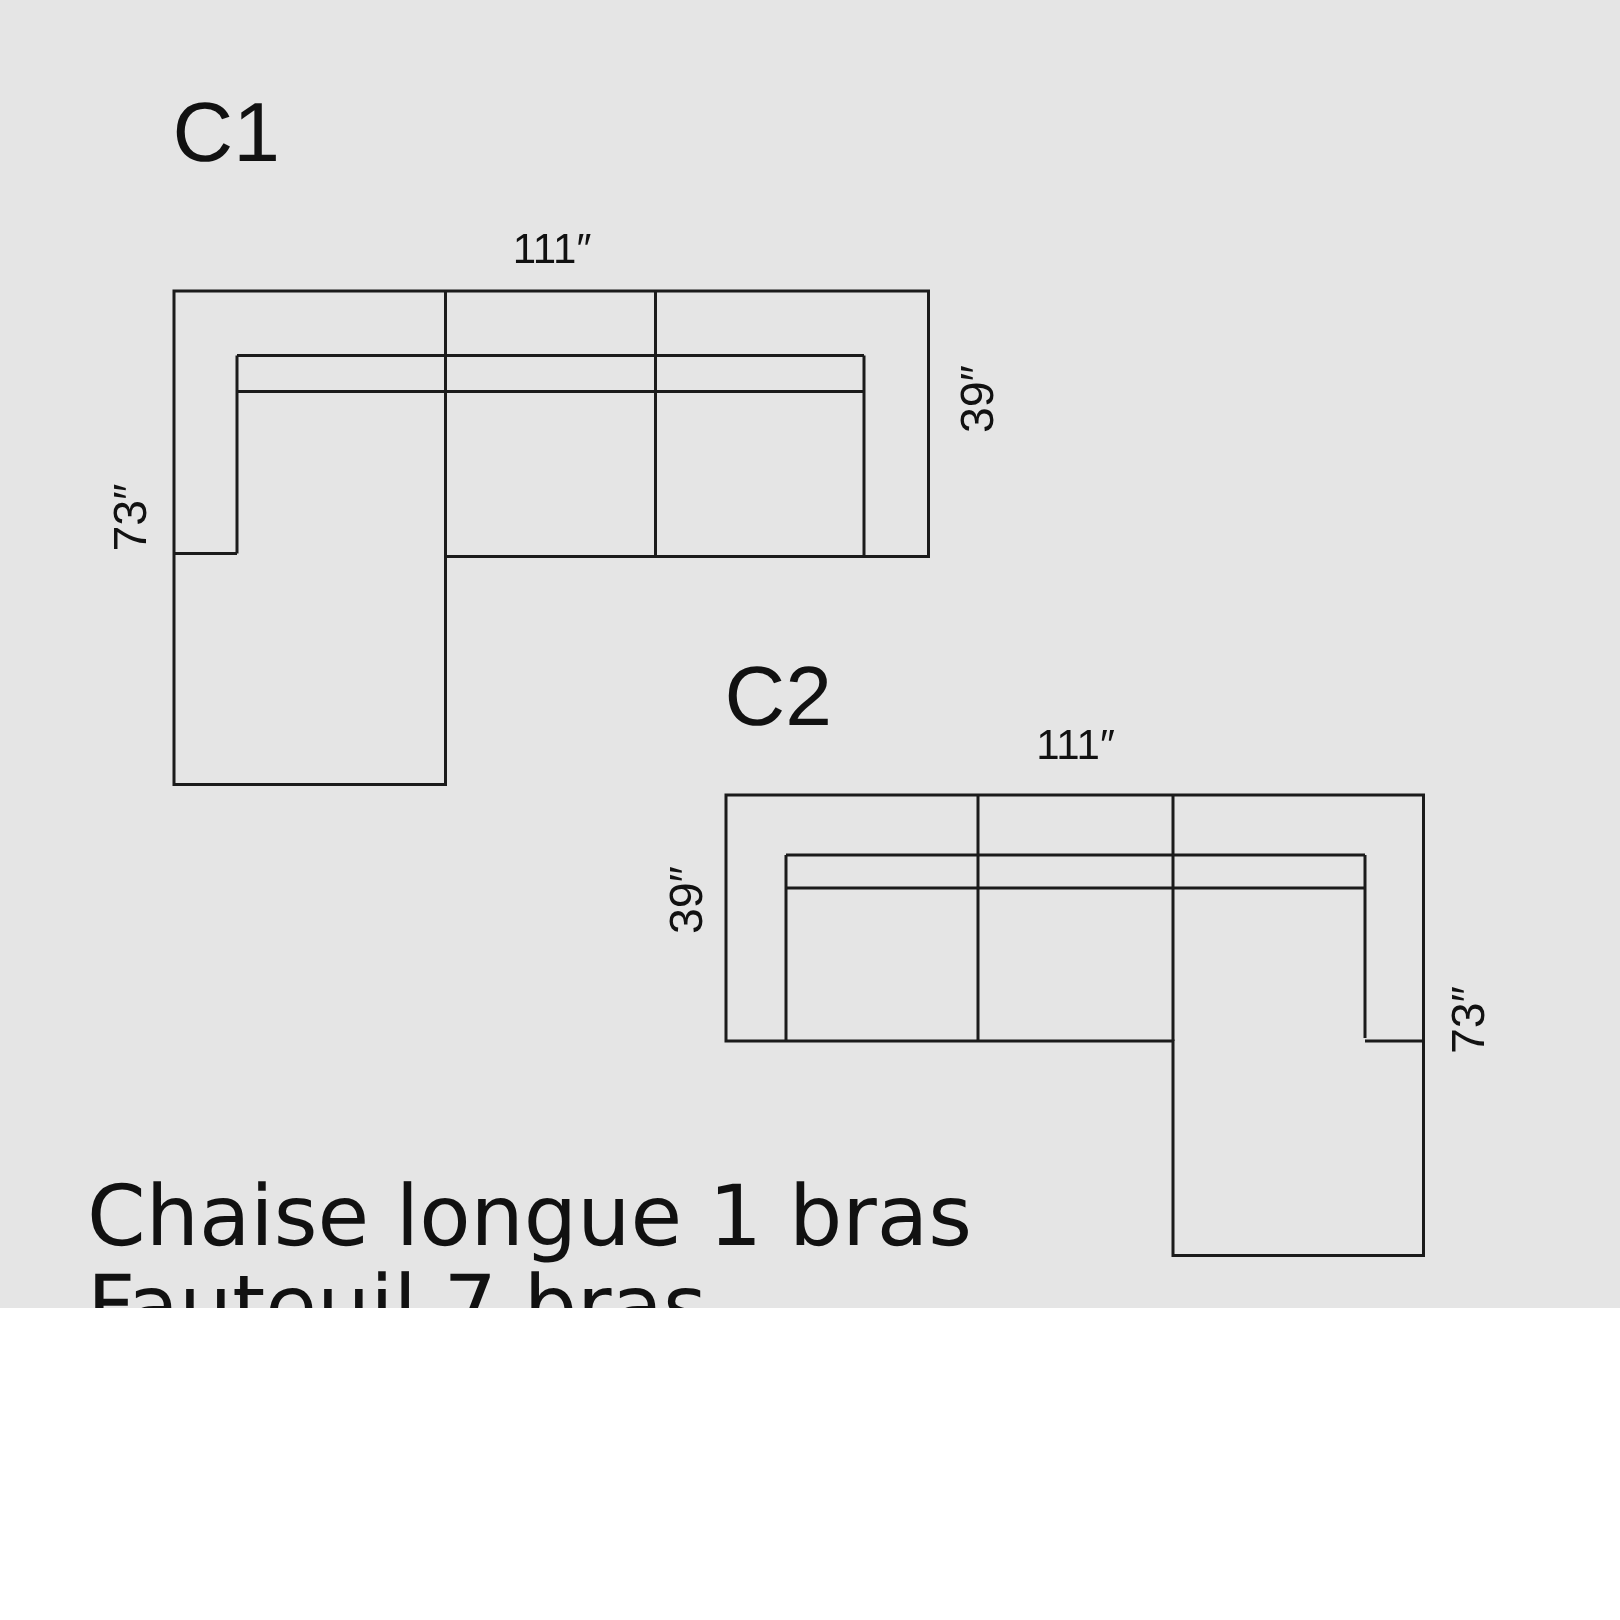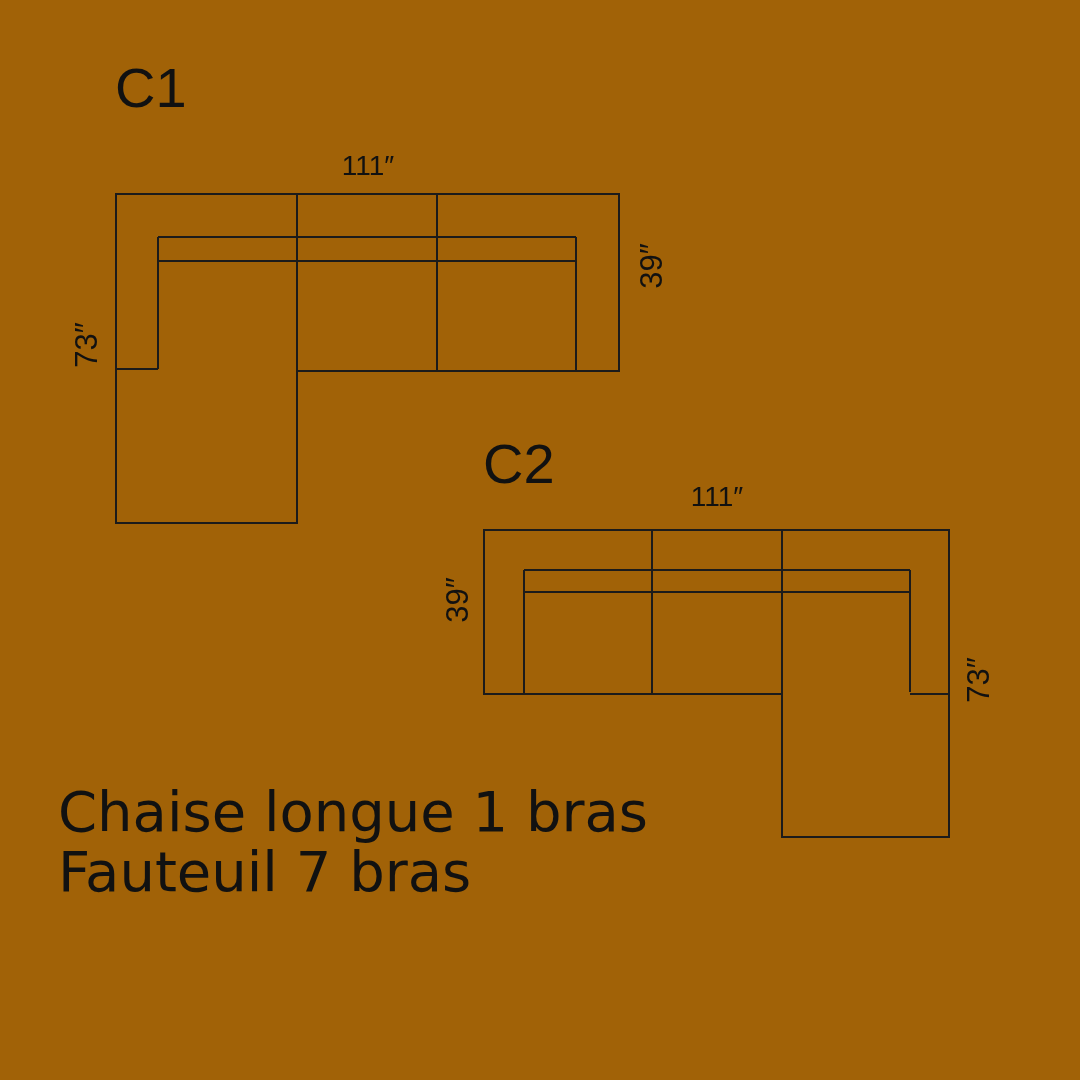--- a/index.html
+++ b/index.html
@@ -3,22 +3,22 @@
 <meta charset="utf-8">
 <style>
   html, body {
     margin: 0;
     padding: 0;
     background: #ffffff;
   }
   .canvas {
     position: relative;
     width: 1080px;
-    height: 1080px;
-    background: #a16207;
+    height: 872px;
+    background: #e5e5e5;
     overflow: hidden;
     font-family: "Liberation Sans", sans-serif;
   }
   svg.stage {
     position: absolute;
     left: 0;
     top: 0;
   }
   .diagram-lines {
     stroke: #1b1b1b;

